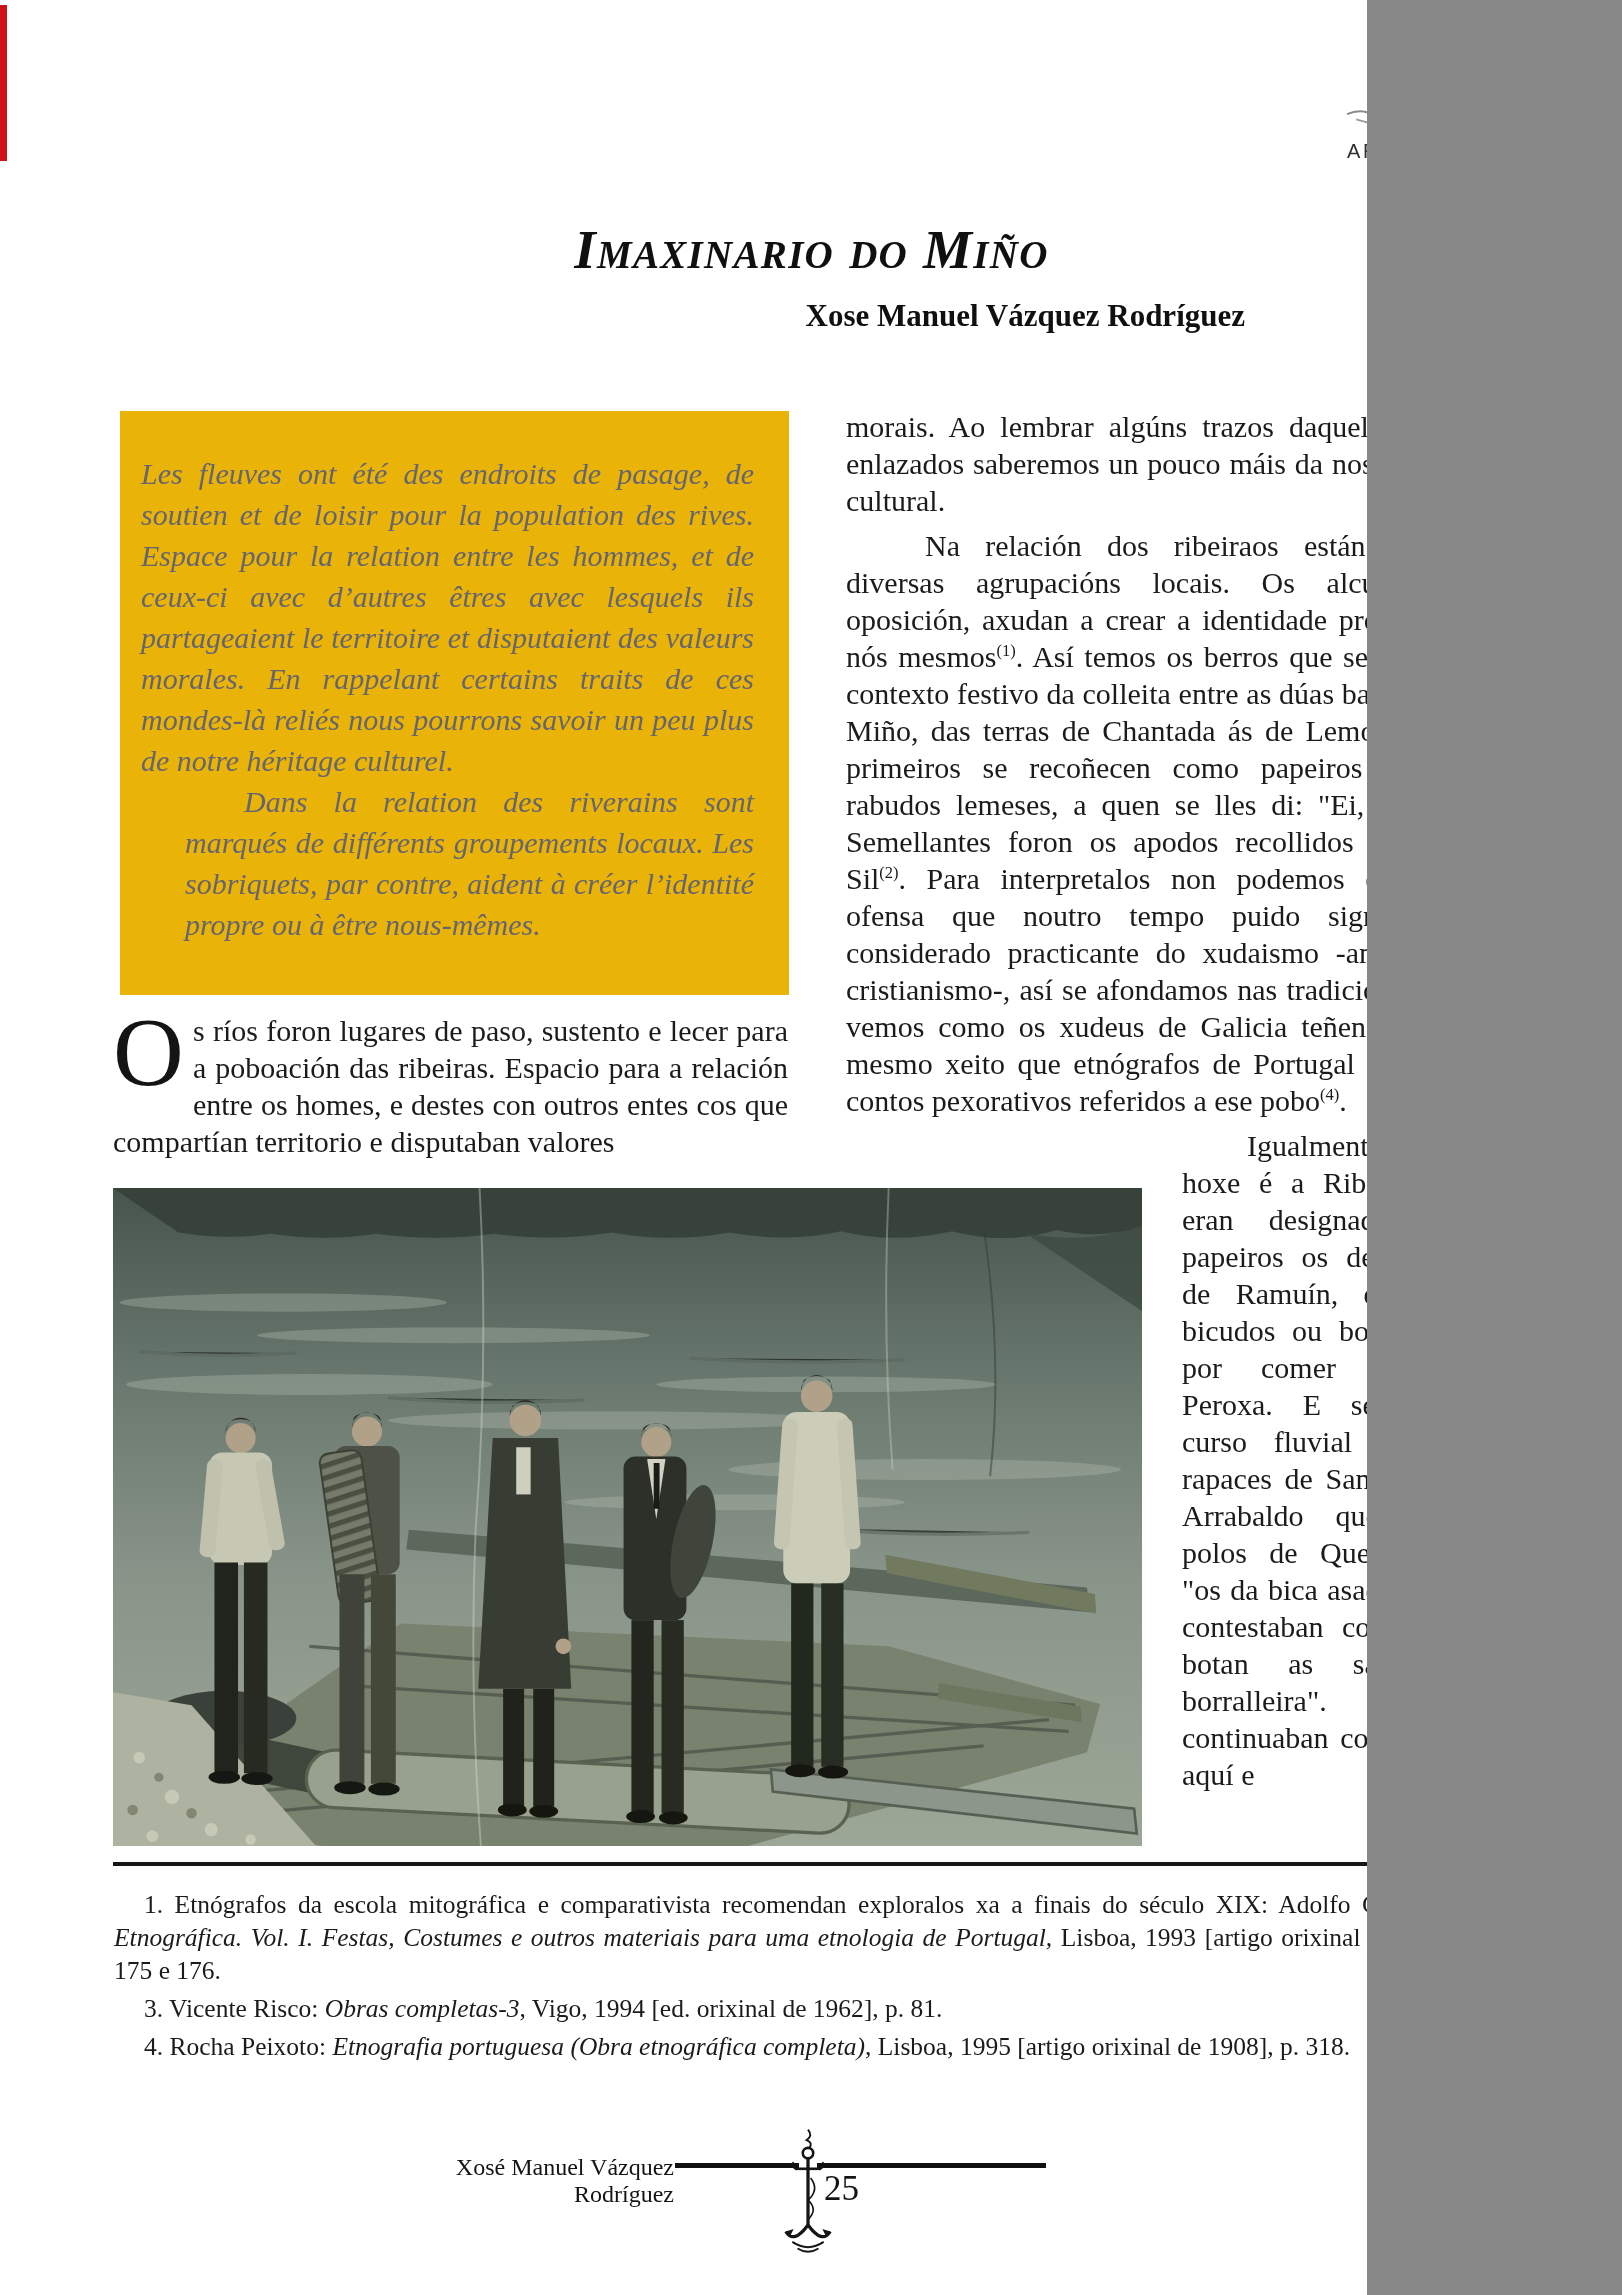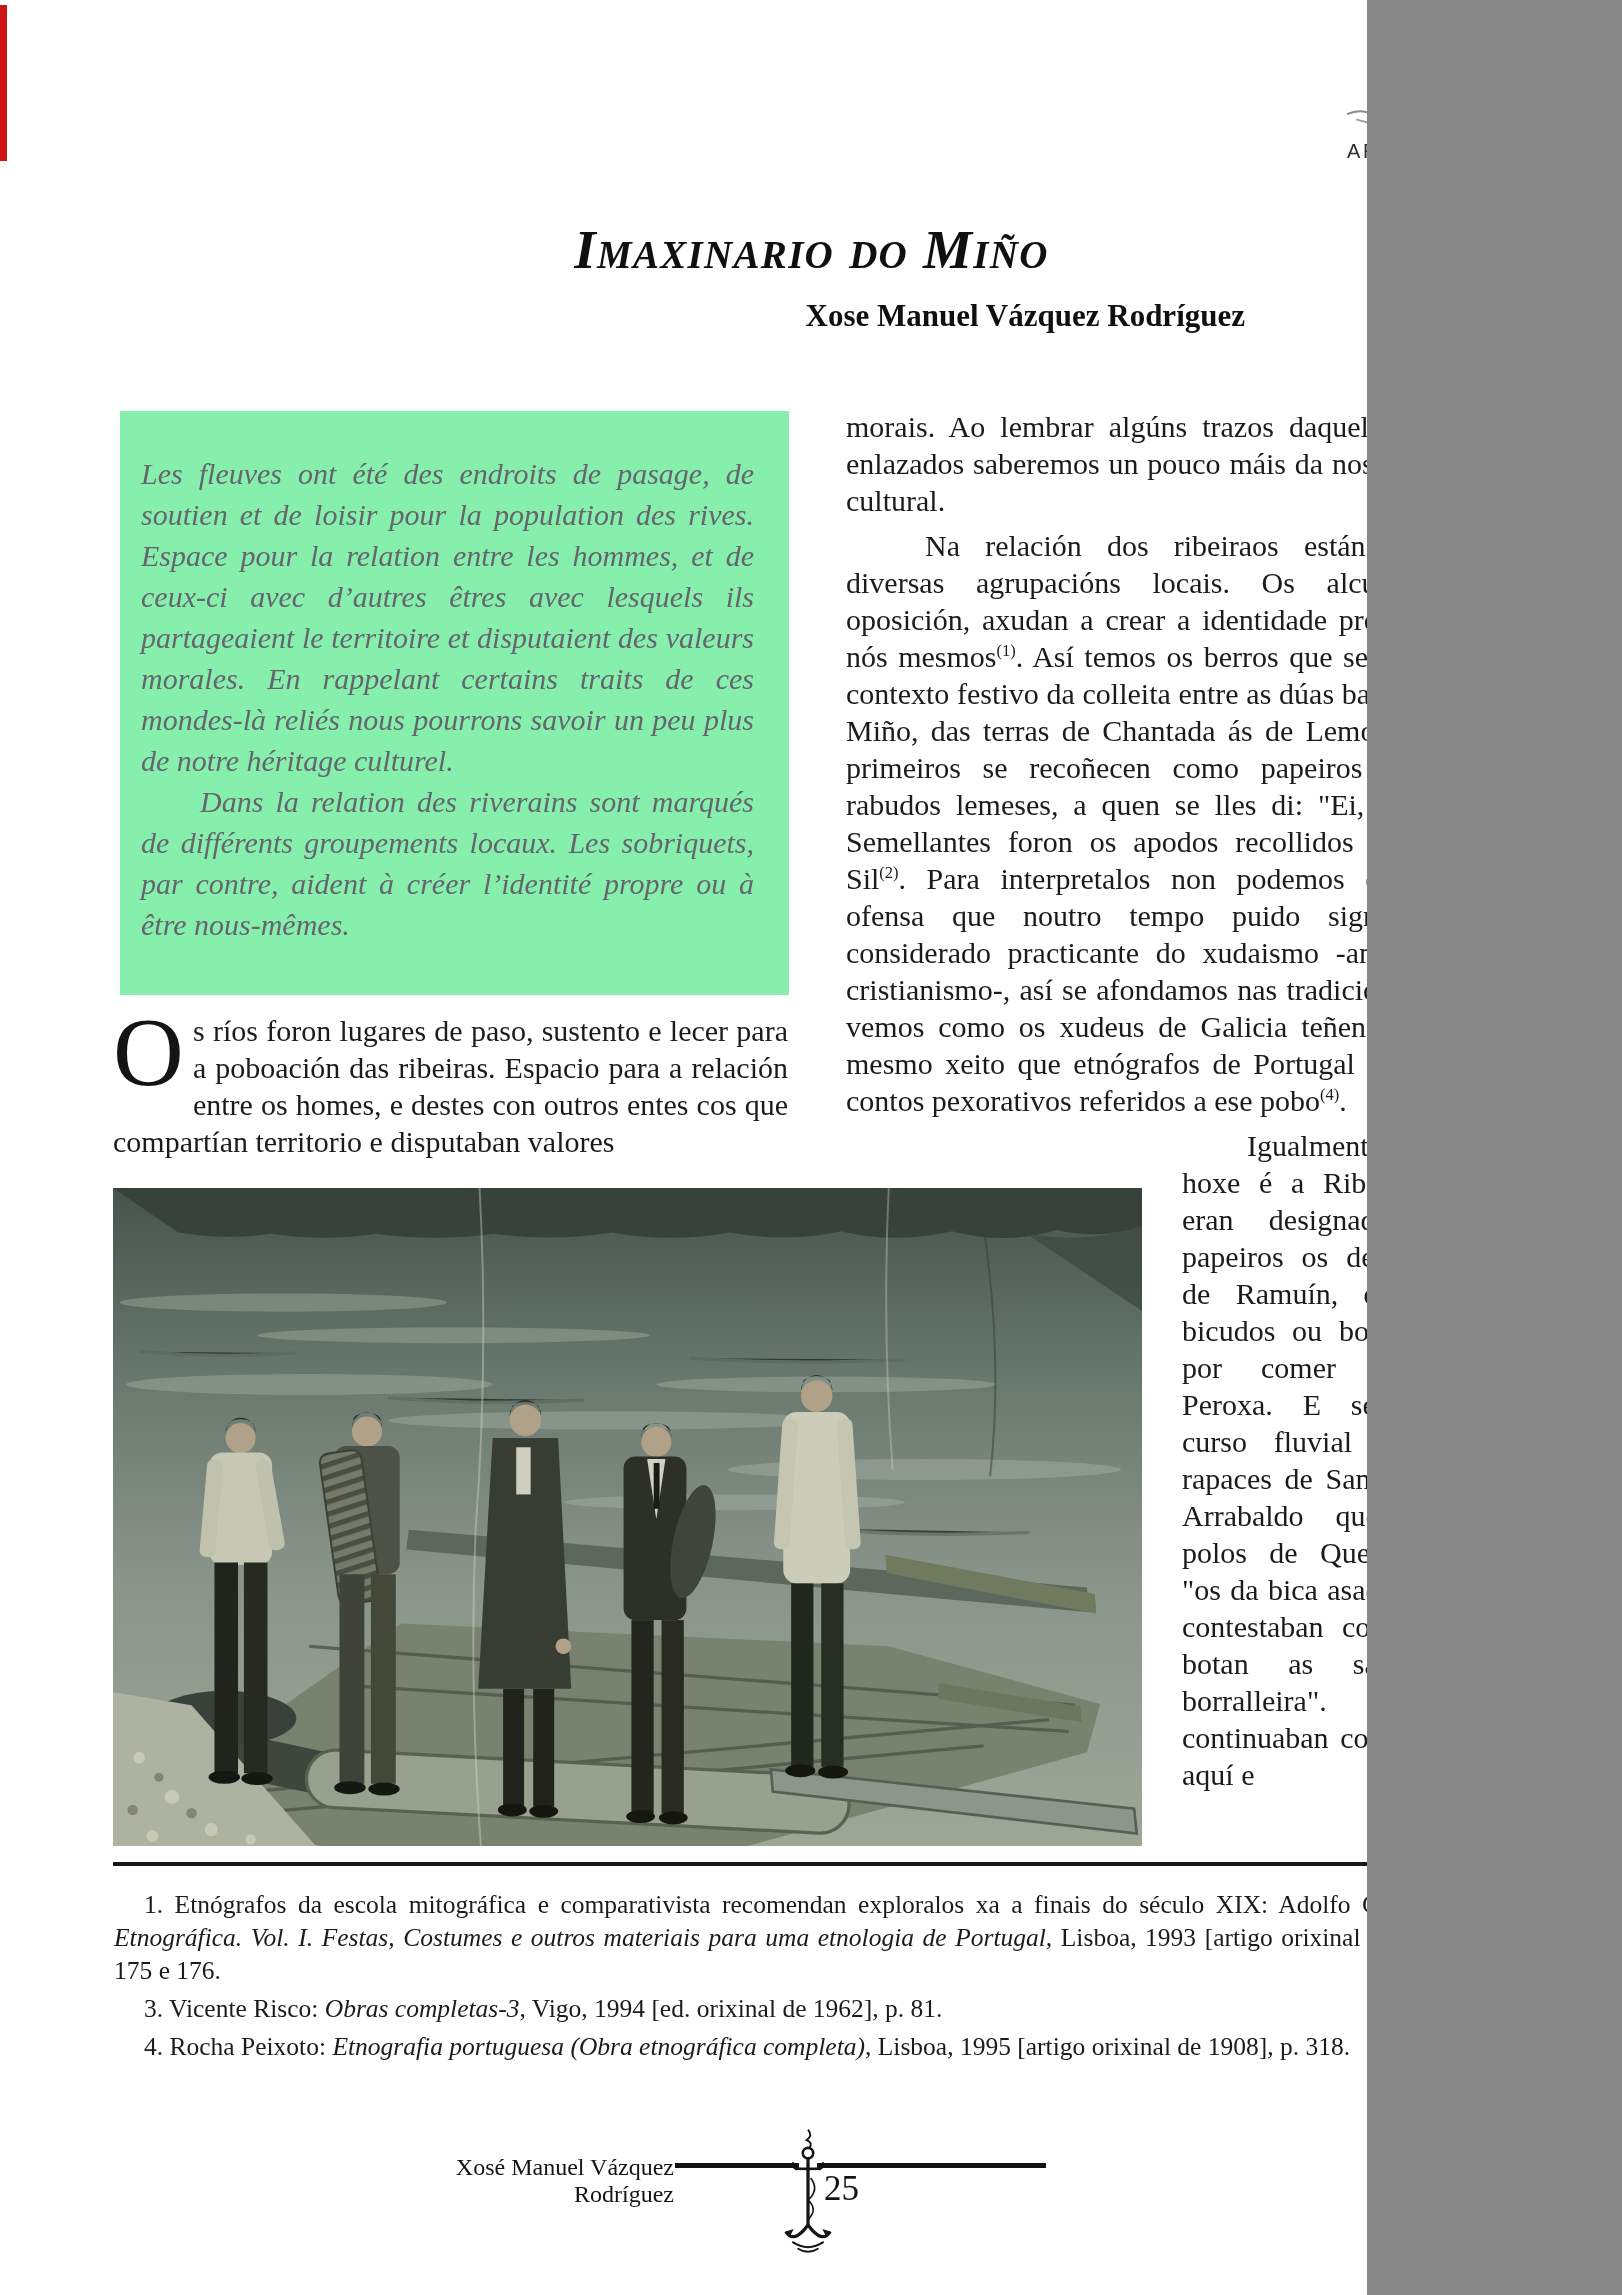--- a/index.html
+++ b/index.html
@@ -13,25 +13,25 @@
   .logo-sketch{left:1343px;top:54px;width:224px;height:89px;}
   .logo-text{left:1347px;top:140px;font-family:"Liberation Sans",sans-serif;font-size:20px;
              letter-spacing:2.6px;color:#2f2f2f;}
 
   
   .title{left:0;top:220px;width:1623px;text-align:center;font-style:italic;font-weight:bold;
          font-variant:small-caps;font-size:55px;line-height:60px;letter-spacing:1.3px;color:#101010;}
   .byline{right:122px;top:298px;font-weight:bold;font-size:31px;color:#101010;}
 
   
-  .abstract{left:120px;top:411px;width:669px;height:584px;background:#86efac;box-sizing:border-box;
+  .abstract{left:120px;top:411px;width:669px;height:584px;background:#eab308;box-sizing:border-box;
             padding:42px 35px 0 21px;overflow:hidden;}
   .abstract p{margin:0;font-style:italic;font-size:30px;line-height:41px;color:#65656f;
               text-align:justify;}
-  .abstract p.indent{text-indent:59px;}
+  .abstract p.indent{text-indent:59px;margin-left:44px;}
 
   
   .leadcol{left:113px;top:1012px;width:675px;font-size:30px;line-height:37px;text-align:justify;}
   .dropcap{float:left;font-size:98px;line-height:72px;padding:3.9px 9.2px 0 0;color:#141414;}
 
   
   .rightcol{left:838px;top:400px;width:674px;font-size:30px;line-height:37px;text-align:justify;}
   .rightcol p{margin:8px;}
   .rightcol p.indent{text-indent:79px;}
   .rightcol p.start{text-indent:65px;}

